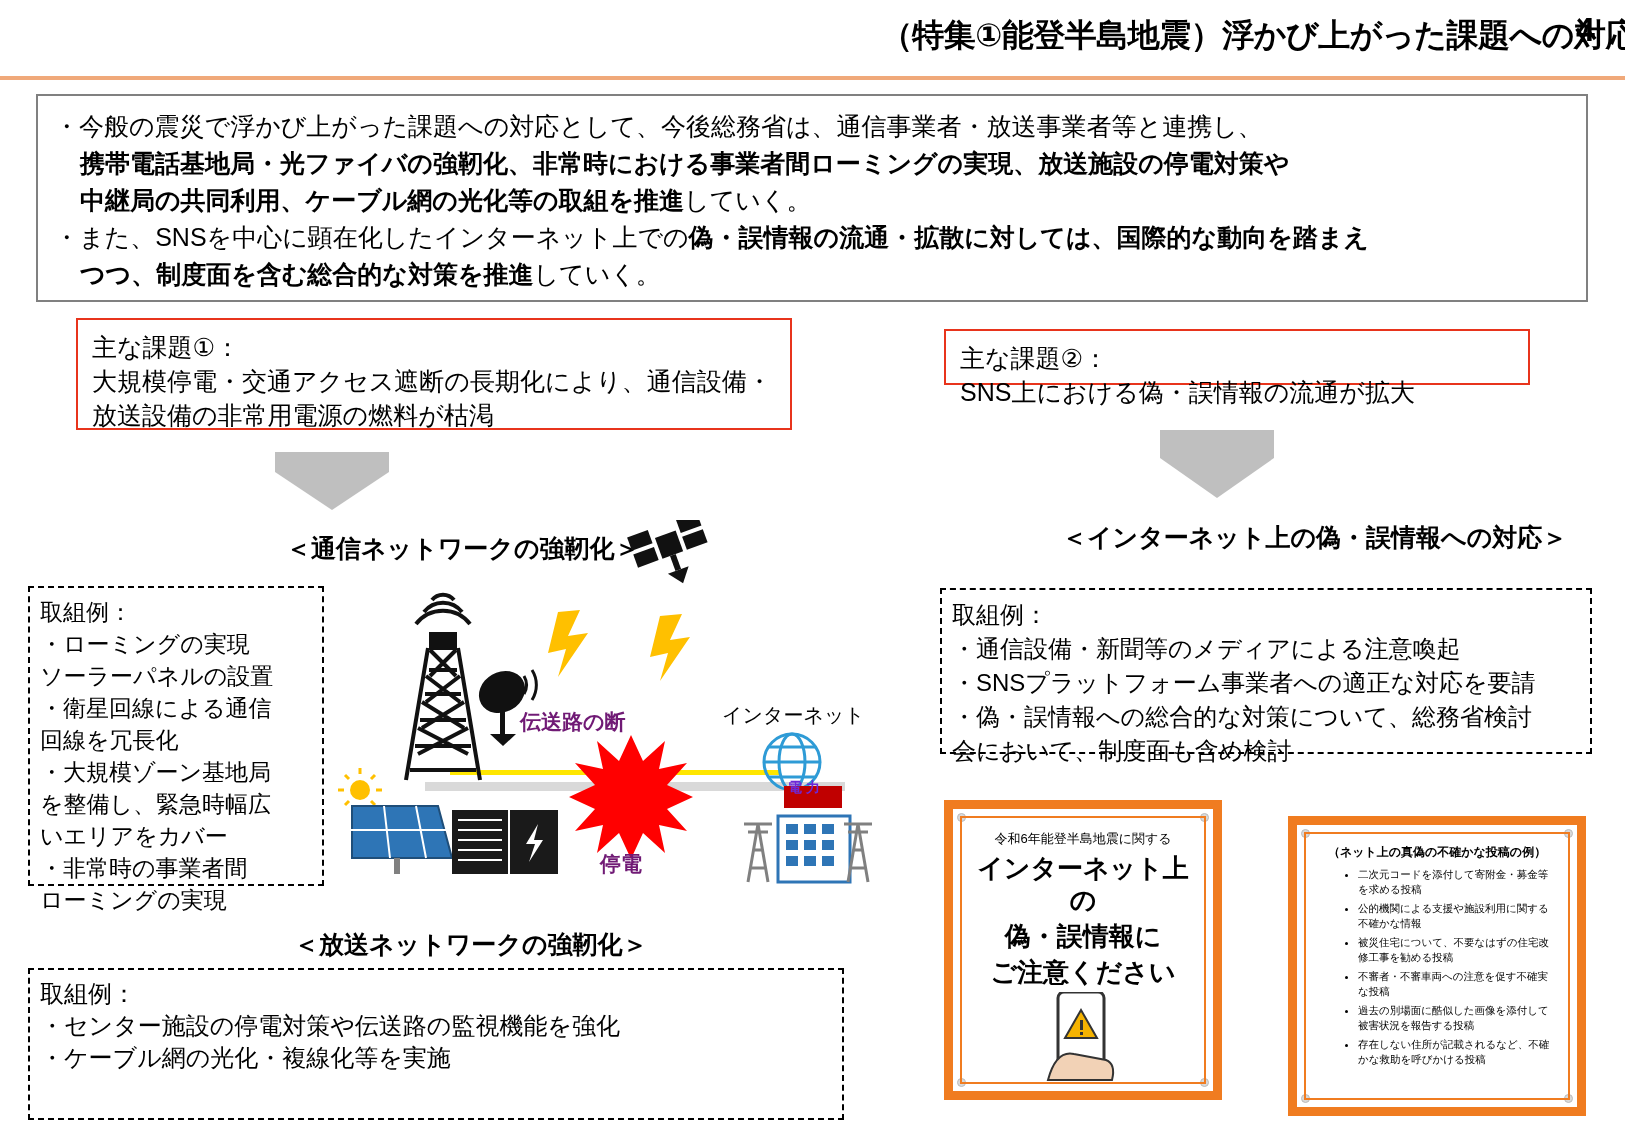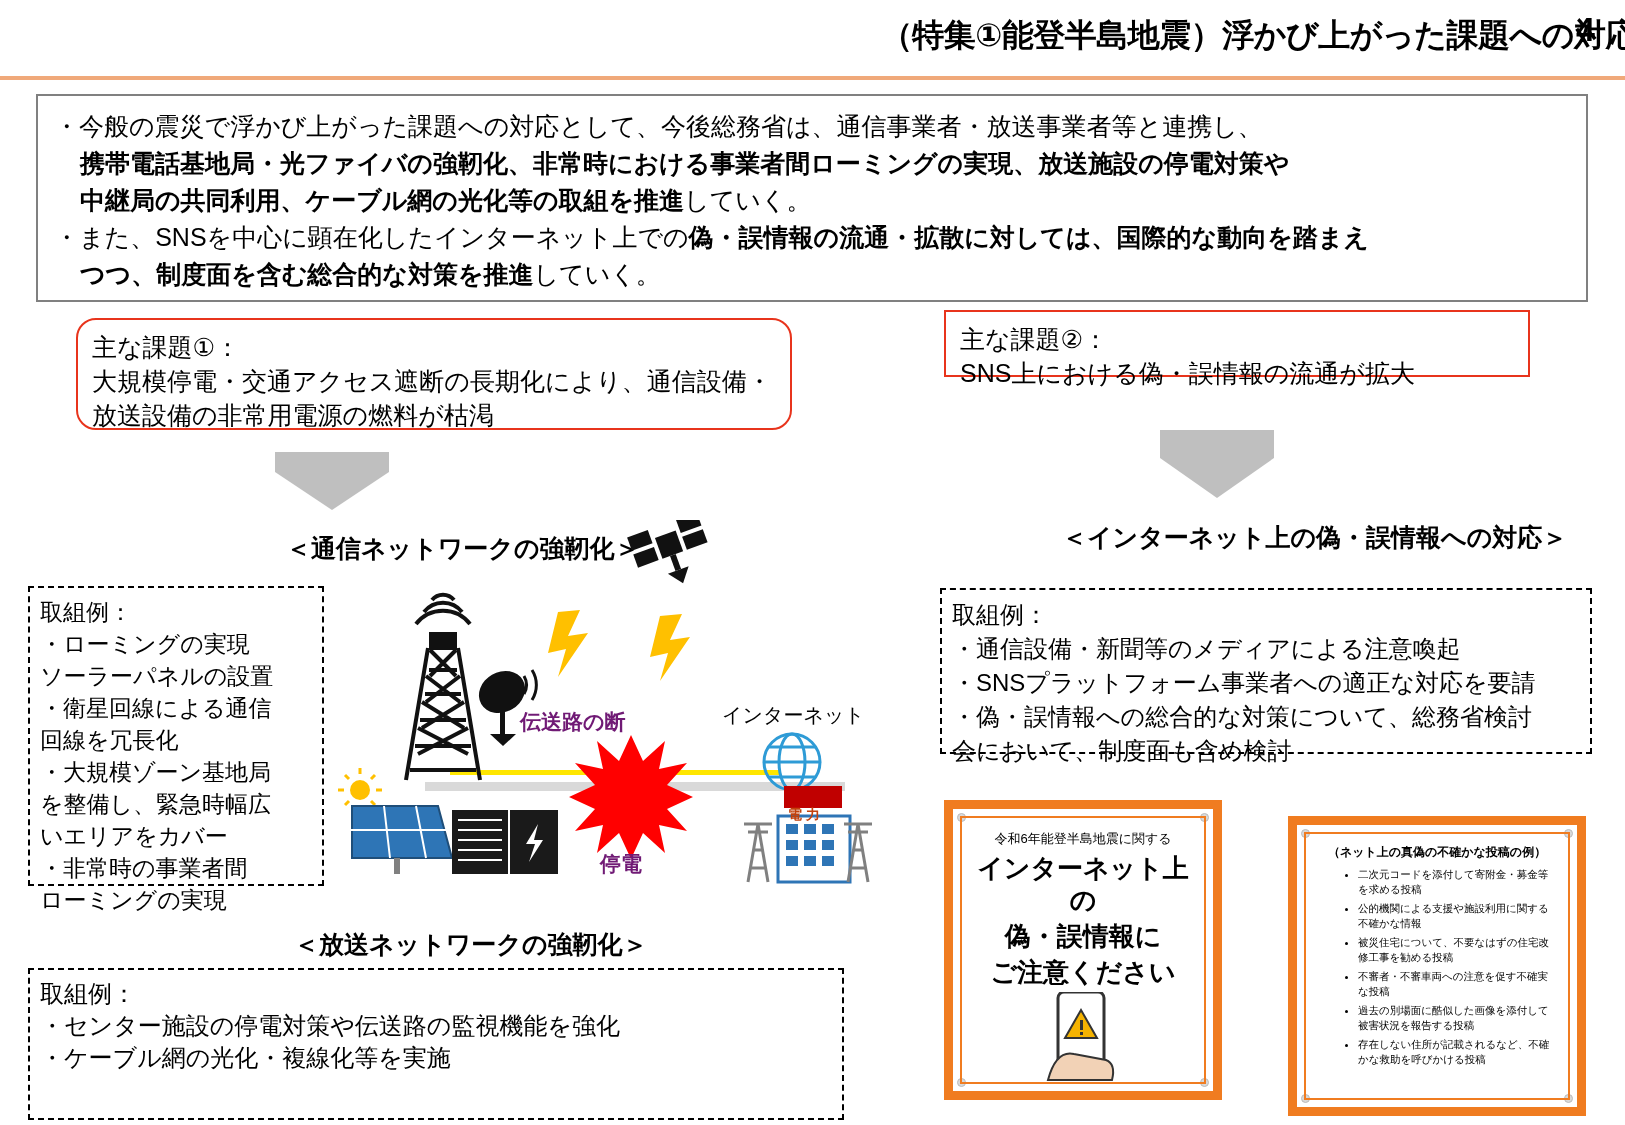--- a/index.html
+++ b/index.html
@@ -28,22 +28,22 @@
     border:2px solid #808080;box-sizing:border-box;padding:12px 11px 0 16px;
   }
   .summary-line{font-size:25px;line-height:37px;}
   .summary-line .b{font-weight:bold;}
   .indent{margin-left:26px;}
   
   .issue-box{
     position:absolute;border:2.5px solid #e8341c;box-sizing:border-box;
     padding:10px 14px;font-size:25px;line-height:34px;background:#fff;
   }
-  #issue1{left:76px;top:318px;width:716px;height:112px;border-radius:20px;}
-  #issue2{left:944px;top:310px;width:586px;height:67px;}
+  #issue1{left:76px;top:318px;width:716px;height:112px;}
+  #issue2{left:944px;top:329px;width:586px;height:56px;}
   
   .sec-caption{position:absolute;font-size:25px;font-weight:bold;}
   
   .dashed-box{
     position:absolute;border:2px dashed #000;box-sizing:border-box;
     padding:8px 10px;font-size:23px;line-height:32px;background:#fff;
   }
   #ex1{left:28px;top:586px;width:296px;height:300px;}
   #ex2{left:28px;top:968px;width:816px;height:152px;font-size:24px;}
   #ex3{left:940px;top:588px;width:652px;height:166px;font-size:24px;line-height:34px;}
@@ -229,21 +229,21 @@
         <path d="M0 76 l10 -58 l10 58 M2 62 h16 M5 44 h10 M-4 18 h28 M0 26 h20"></path>
       </g>
       <g stroke="#808080" stroke-width="3" fill="none">
         <path d="M100 76 l10 -58 l10 58 M102 62 h16 M105 44 h10 M96 18 h28 M100 26 h20"></path>
       </g>
     </g>
   </svg>
   <div class="lbl-red" style="left:190px;top:188px;">伝送路の断</div>
   <div class="lbl-red" style="left:270px;top:330px;">停電</div>
   <div class="lbl-blk" style="left:392px;top:182px;">インターネット</div>
-  <div style="position:absolute;left:458px;top:286px;font-size:14px;color:#c2410c;font-weight:bold;">電 力</div>
+  <div style="position:absolute;left:458px;top:259px;font-size:14px;color:#6d28d9;font-weight:bold;">電 力</div>
 </div>
 
 <div class="poster" id="poster1">
   <div class="screw" style="left:4px;top:4px;"></div>
   <div class="screw" style="right:4px;top:4px;"></div>
   <div class="screw" style="left:4px;bottom:4px;"></div>
   <div class="screw" style="right:4px;bottom:4px;"></div>
   <div class="poster-inner">
     <div class="p1-sub">令和6年能登半島地震に関する</div>
     <div class="p1-main">インターネット上の</div>

